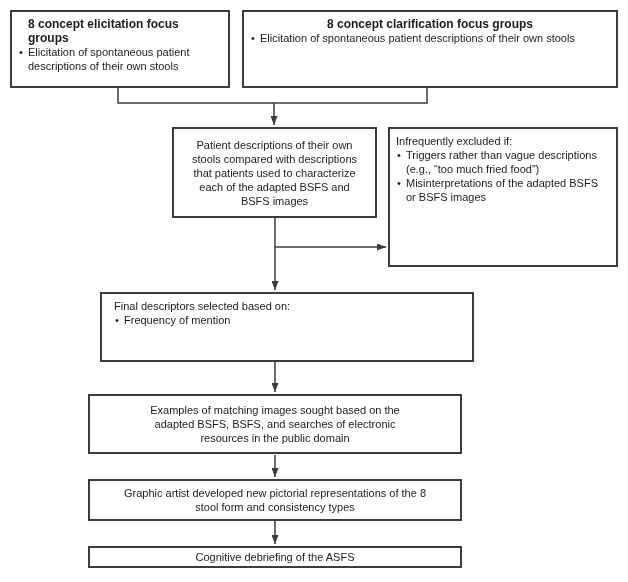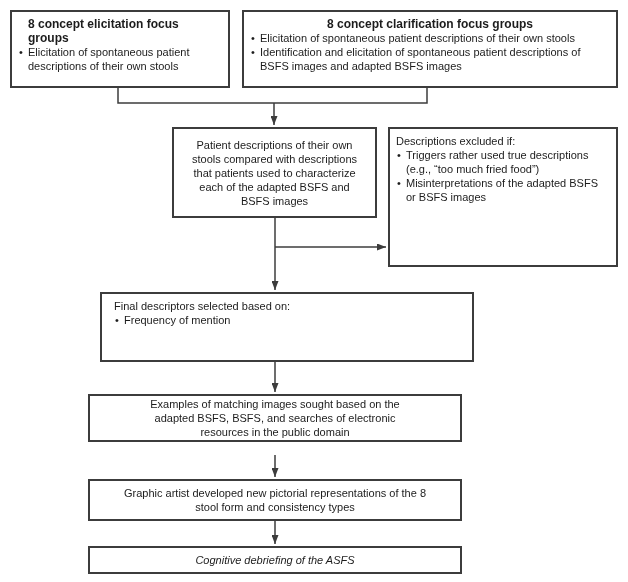--- a/index.html
+++ b/index.html
@@ -61,25 +61,25 @@
 
   
   .box-a { left: 10px;  top: 10px;  width: 220px; height: 78px; }
   .box-b { left: 242px; top: 10px;  width: 376px; height: 78px; }
   .box-b .bullet-list { padding-right: 10px; }
   .box-c { left: 172px; top: 127px; width: 205px; height: 91px; }
   .box-c p { max-width: 182px; }
   .box-d { left: 388px; top: 127px; width: 230px; height: 140px; }
   .box-e { left: 100px;  top: 292px; width: 374px; height: 70px; padding-left: 12px; }
   .box-e .bullet-list li { max-width: 338px; }
-  .box-f { left: 88px;  top: 394px; width: 374px; height: 48px; }
+  .box-f { left: 88px;  top: 394px; width: 374px; height: 60px; }
   .box-f p { max-width: 288px; }
   .box-g { left: 88px;  top: 479px; width: 374px; height: 42px; }
   .box-g p { max-width: 318px; }
-  .box-h { left: 88px;  top: 546px; width: 374px; height: 22px; padding: 12px; font-style: italic; }
+  .box-h { left: 88px;  top: 546px; width: 374px; height: 22px; padding: 6px; }
 </style>
 </head>
 <body>
 
 <div class="canvas">
 
   <svg class="connectors" viewBox="0 0 628 582" xmlns="http://www.w3.org/2000/svg">
     <defs>
       <marker id="arrow" viewBox="0 0 9 7" markerWidth="9" markerHeight="7" refX="9" refY="3.5" orient="auto" markerUnits="userSpaceOnUse">
         <path d="M0,0 L9,3.5 L0,7 Z" fill="#3c3c3c"></path>
@@ -105,32 +105,31 @@
     <div class="box-title-bold indented">8 concept elicitation focus groups</div>
     <ul class="bullet-list">
       <li>Elicitation of spontaneous patient descriptions of their own stools</li>
     </ul>
   </div>
 
   <div class="box box-b">
     <div class="box-title-bold centered-title">8 concept clarification focus groups</div>
     <ul class="bullet-list">
       <li>Elicitation of spontaneous patient descriptions of their own stools</li>
-      <li>Identification and elicitation of spontaneous patient descriptions of BSFS images and adapted BSFS images</li>
     </ul>
   </div>
 
   <div class="box box-c center-box">
     <p>Patient descriptions of their own stools compared with descriptions that patients used to characterize each of the adapted BSFS and BSFS images</p>
   </div>
 
   <div class="box box-d">
-    <div>Descriptions excluded if:</div>
+    <div>Infrequently excluded if:</div>
     <ul class="bullet-list">
-      <li>Triggers rather used true descriptions (e.g., “too much fried food”)</li>
+      <li>Triggers rather than vague descriptions (e.g., “too much fried food”)</li>
       <li>Misinterpretations of the adapted BSFS or BSFS images</li>
     </ul>
   </div>
 
   <div class="box box-e">
     <div>Final descriptors selected based on:</div>
     <ul class="bullet-list">
       <li>Frequency of mention</li>
     </ul>
   </div>

